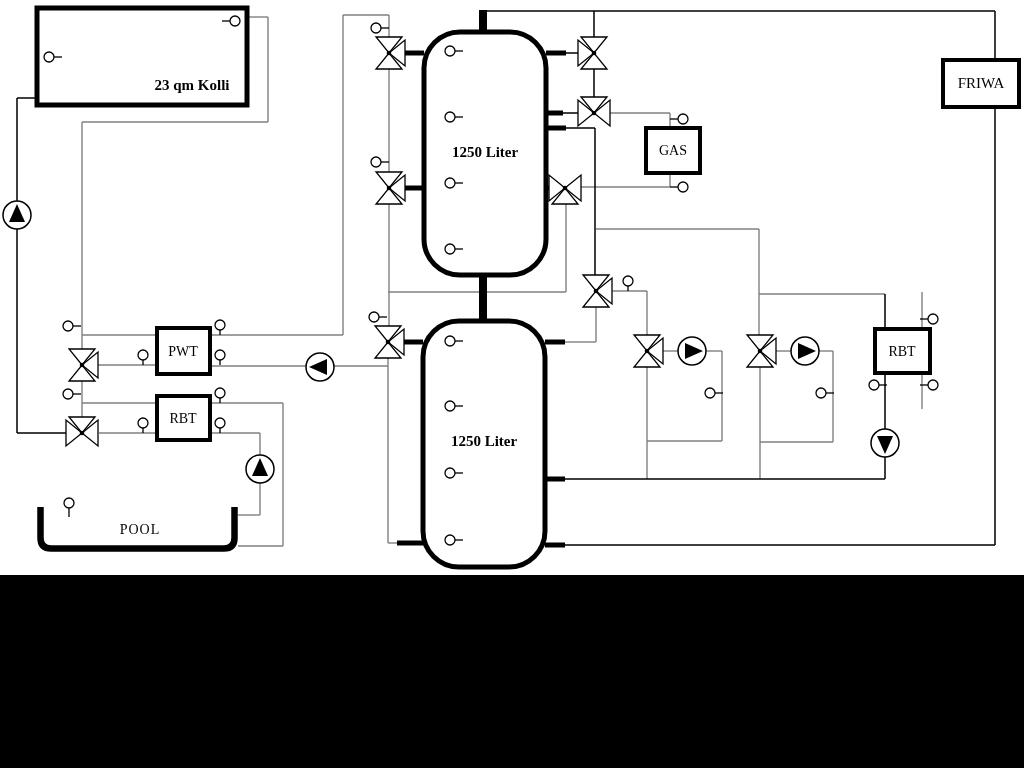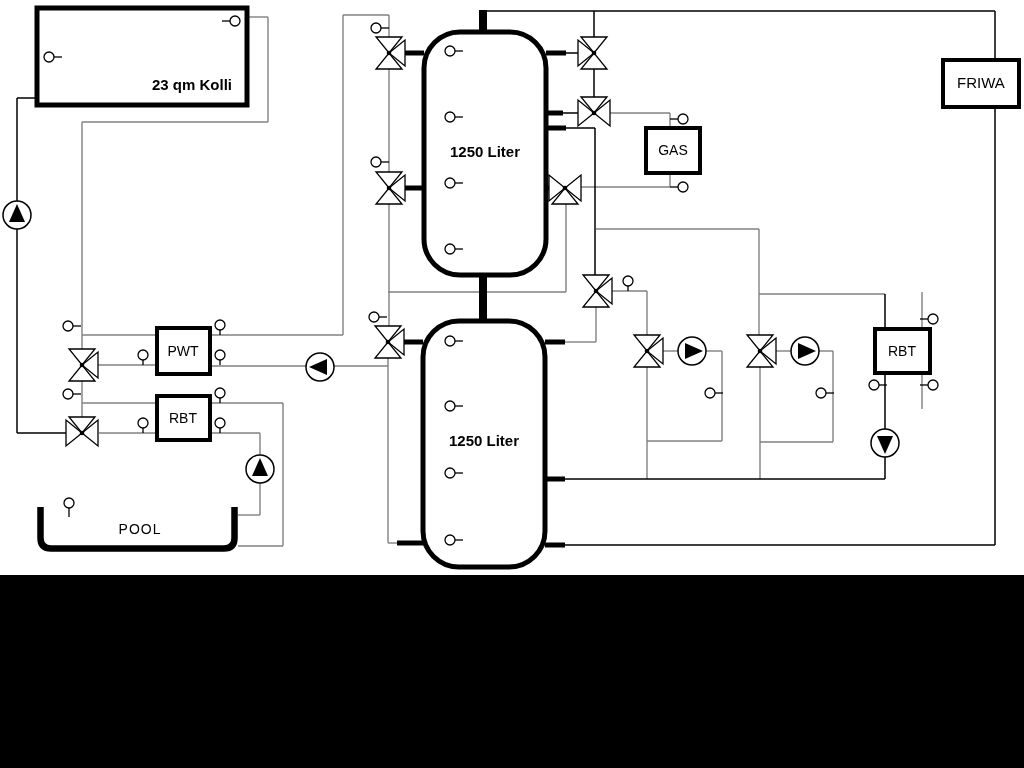--- a/index.html
+++ b/index.html
@@ -1,20 +1,20 @@
 <!DOCTYPE html>
 <html style="--bg: #ffffff; --gray: #808080; --blk: #000000; --band: #000000;"><head>
 <meta charset="utf-8">
 <style>
   :root{
     --bg:#ffffff; --gray:#808080; --blk:#000000; --band:#000000;
   }
   html,body{margin:0;padding:0;background:#fff;}
   .stage{width:1024px;height:768px;position:relative;background:var(--bg);overflow:hidden;
-         font-family:Liberation Sans, sans-serif;text-align:center;}
+         font-family:Liberation Serif, serif;text-align:center;}
   svg{display:block;}
   .lg{stroke:var(--gray);stroke-width:1.4;fill:none;}
   .lb{stroke:var(--blk);stroke-width:1.5;fill:none;}
   .stub{stroke:var(--blk);stroke-width:5;fill:none;}
   .pipe{stroke:var(--blk);stroke-width:8;fill:none;}
   .box{fill:#fff;stroke:var(--blk);stroke-width:4;}
   .bigbox{fill:#fff;stroke:var(--blk);stroke-width:5;}
   .sym{stroke:var(--blk);stroke-width:1.3;fill:#fff;}
   .symline{stroke:var(--blk);stroke-width:1.3;}
   .fillb{fill:var(--blk);stroke:none;}

